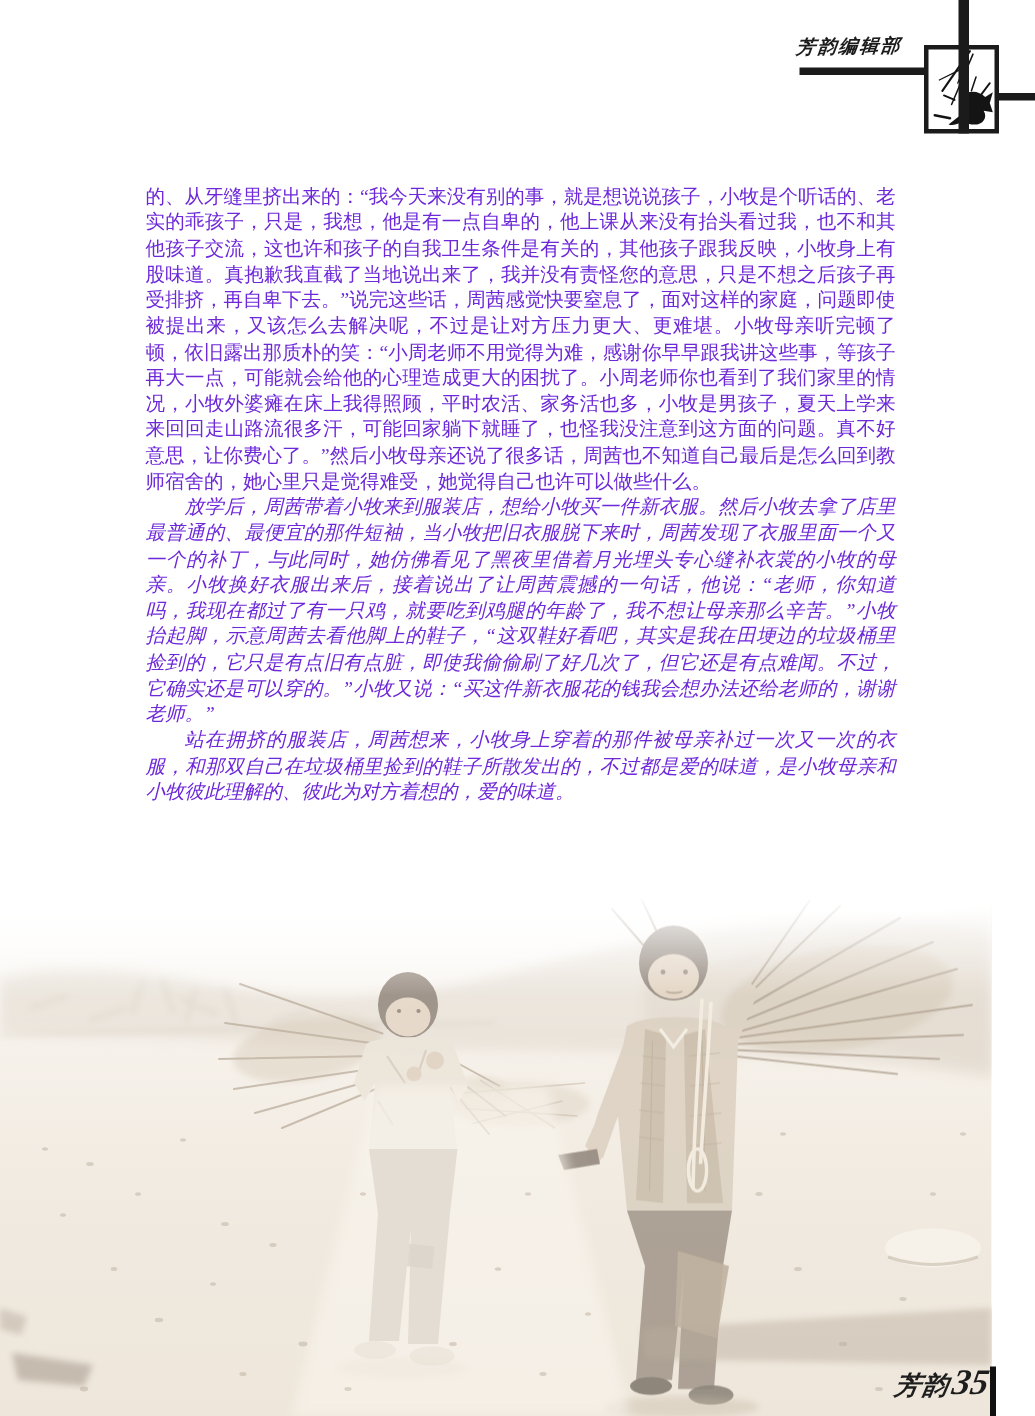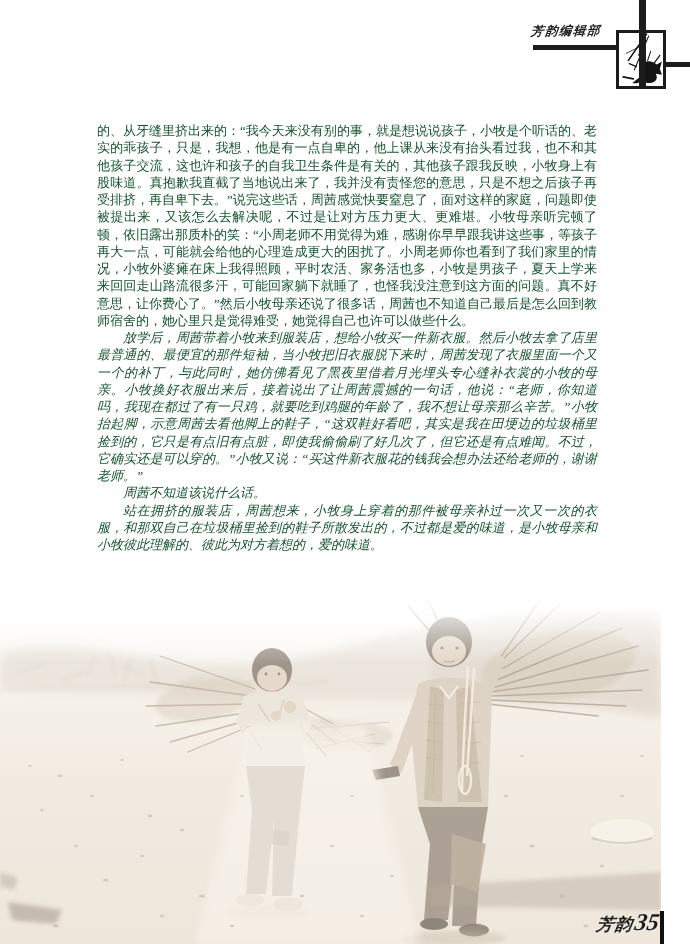--- a/index.html
+++ b/index.html
@@ -21,21 +21,21 @@
   .header-vbar{ position:absolute; left:639px; top:0;   width:7px;  height:89px; background:#1b1b1b; z-index:3; }
   .logo-box   {
     position:absolute; left:616px; top:30px; width:50px; height:59px;
     border:3.5px solid #1b1b1b; box-sizing:border-box; background:#fff; z-index:2;
   }
   .logo-box svg { display:block; width:100%; height:100%; }
 
   
   .article {
     position:absolute; left:97px; top:122px; width:500px;
-    font-size:13px; line-height:17.25px; color:#14532d; text-align:justify;
+    font-size:13px; line-height:17.25px; color:#6d28d9; text-align:justify;
   }
   .article p { margin:0; }
   .article p.indent { text-indent:2em;font-style:italic; }
 
   
   .photo { position:absolute; left:0; top:594px; width:661px; height:350px; }
   .photo svg { display:block; width:100%; height:100%; }
 
   
   .footer-label {
@@ -71,21 +71,20 @@
         <path d="M21,31 C26,26 33,27 37,31 L42,28 L40,35 L42,41 L36,40 C39,45 35,50 28,49 C21,48 18,40 21,31 Z" fill="#141414"></path>
         <path d="M24,46 C20,49 16,50 13,49 L22,42 Z" fill="#141414"></path>
       </svg>
     </div>
     <div class="rule-right"></div>
   </div>
 
   <div class="article">
     <p>的、从牙缝里挤出来的：“我今天来没有别的事，就是想说说孩子，小牧是个听话的、老实的乖孩子，只是，我想，他是有一点自卑的，他上课从来没有抬头看过我，也不和其他孩子交流，这也许和孩子的自我卫生条件是有关的，其他孩子跟我反映，小牧身上有股味道。真抱歉我直截了当地说出来了，我并没有责怪您的意思，只是不想之后孩子再受排挤，再自卑下去。”说完这些话，周茜感觉快要窒息了，面对这样的家庭，问题即使被提出来，又该怎么去解决呢，不过是让对方压力更大、更难堪。小牧母亲听完顿了顿，依旧露出那质朴的笑：“小周老师不用觉得为难，感谢你早早跟我讲这些事，等孩子再大一点，可能就会给他的心理造成更大的困扰了。小周老师你也看到了我们家里的情况，小牧外婆瘫在床上我得照顾，平时农活、家务活也多，小牧是男孩子，夏天上学来来回回走山路流很多汗，可能回家躺下就睡了，也怪我没注意到这方面的问题。真不好意思，让你费心了。”然后小牧母亲还说了很多话，周茜也不知道自己最后是怎么回到教师宿舍的，她心里只是觉得难受，她觉得自己也许可以做些什么。</p>
     <p class="indent">放学后，周茜带着小牧来到服装店，想给小牧买一件新衣服。然后小牧去拿了店里最普通的、最便宜的那件短袖，当小牧把旧衣服脱下来时，周茜发现了衣服里面一个又一个的补丁，与此同时，她仿佛看见了黑夜里借着月光埋头专心缝补衣裳的小牧的母亲。小牧换好衣服出来后，接着说出了让周茜震撼的一句话，他说：“老师，你知道吗，我现在都过了有一只鸡，就要吃到鸡腿的年龄了，我不想让母亲那么辛苦。”小牧抬起脚，示意周茜去看他脚上的鞋子，“这双鞋好看吧，其实是我在田埂边的垃圾桶里捡到的，它只是有点旧有点脏，即使我偷偷刷了好几次了，但它还是有点难闻。不过，它确实还是可以穿的。”小牧又说：“买这件新衣服花的钱我会想办法还给老师的，谢谢老师。”</p>
-    <p class="indent">周茜不知道该说什么话。</p>
     <p class="indent">站在拥挤的服装店，周茜想来，小牧身上穿着的那件被母亲补过一次又一次的衣服，和那双自己在垃圾桶里捡到的鞋子所散发出的，不过都是爱的味道，是小牧母亲和小牧彼此理解的、彼此为对方着想的，爱的味道。</p>
   </div>
 
   <div class="photo" role="img" aria-label="褪色黑白照片：两个男孩背着柴捆走在乡间土路上">
     <svg viewBox="0 0 661 350" preserveAspectRatio="none">
       <defs>
         <linearGradient id="bg" x1="0" y1="0" x2="0" y2="1">
           <stop offset="0" stop-color="#ffffff"></stop>
           <stop offset="0.3" stop-color="#f2ebe1"></stop>
           <stop offset="0.6" stop-color="#ebe1d3"></stop>

